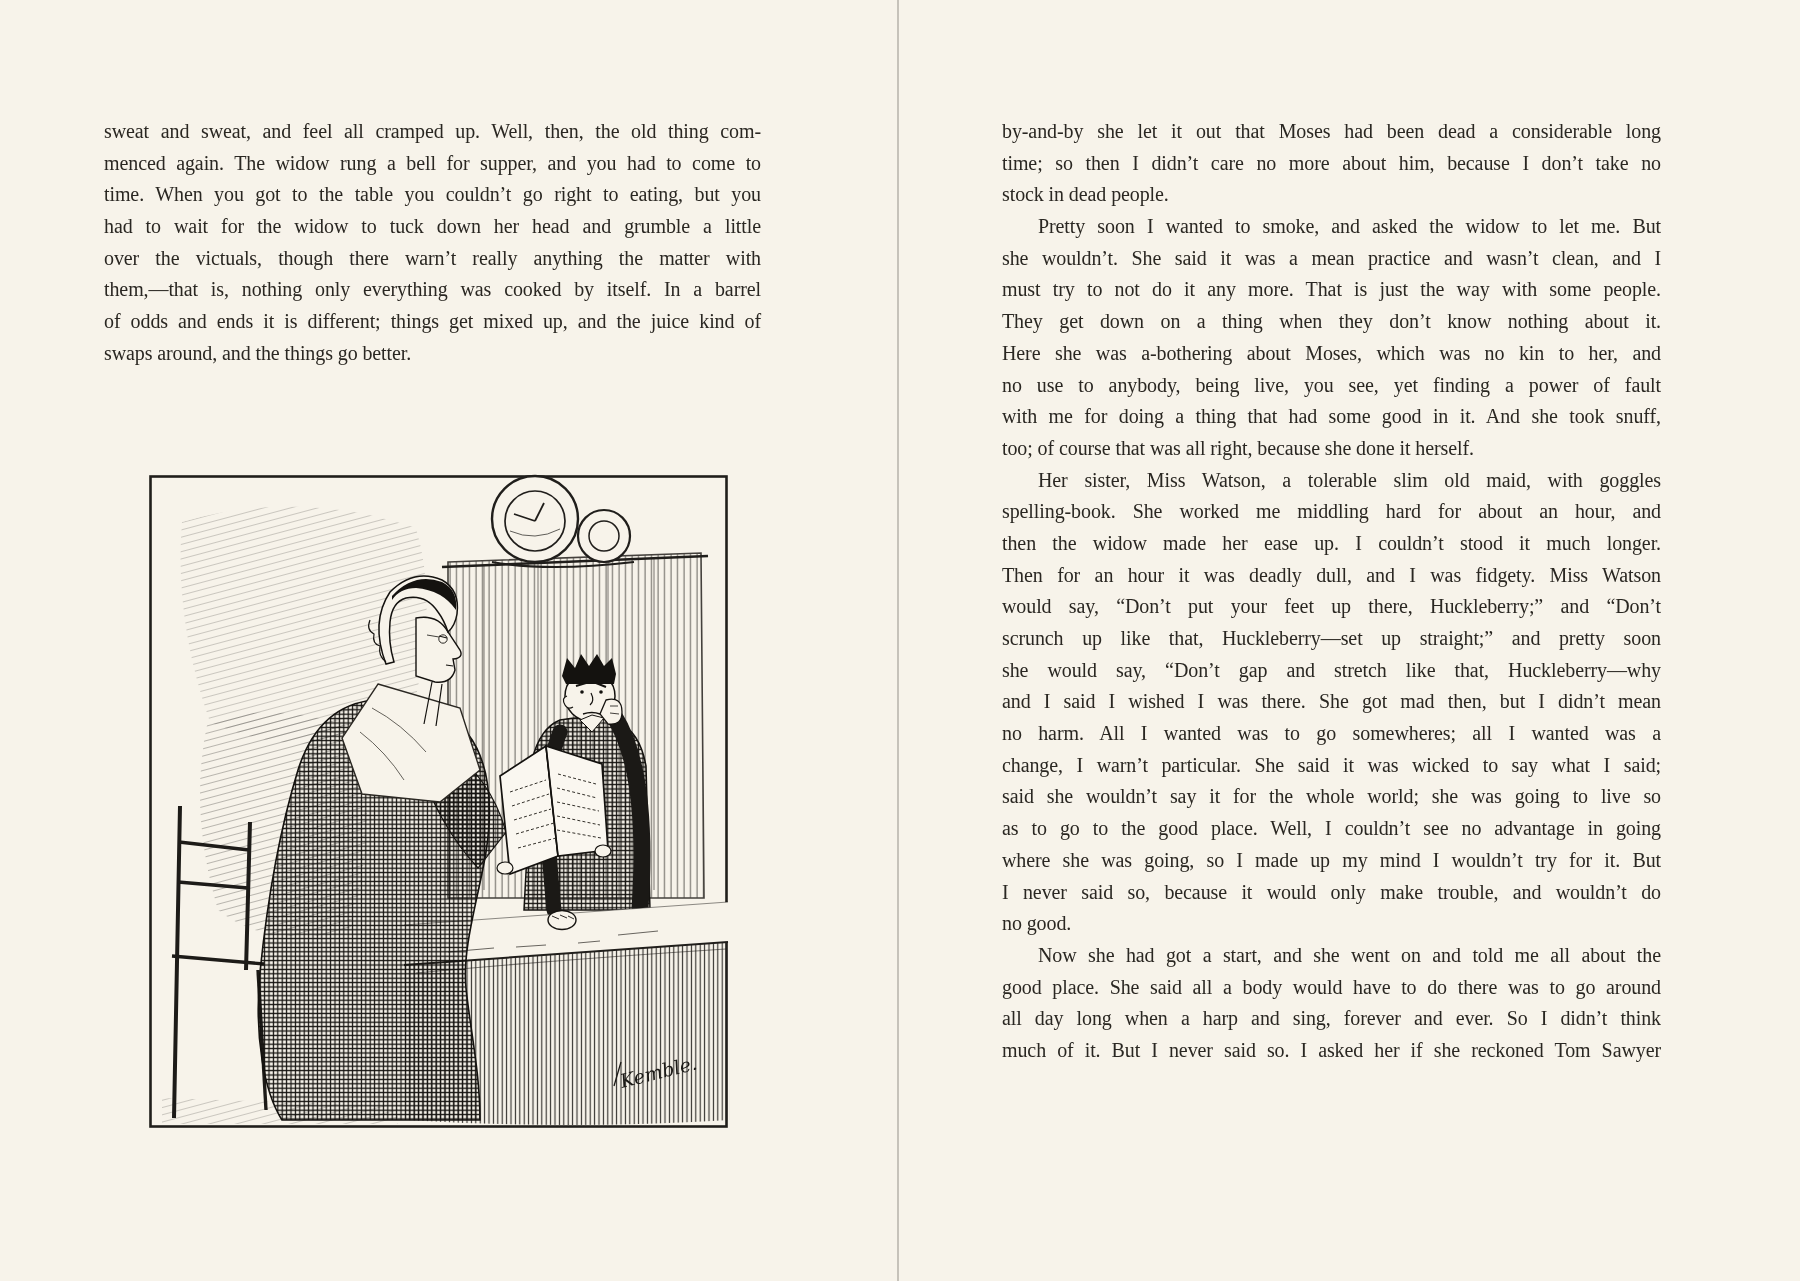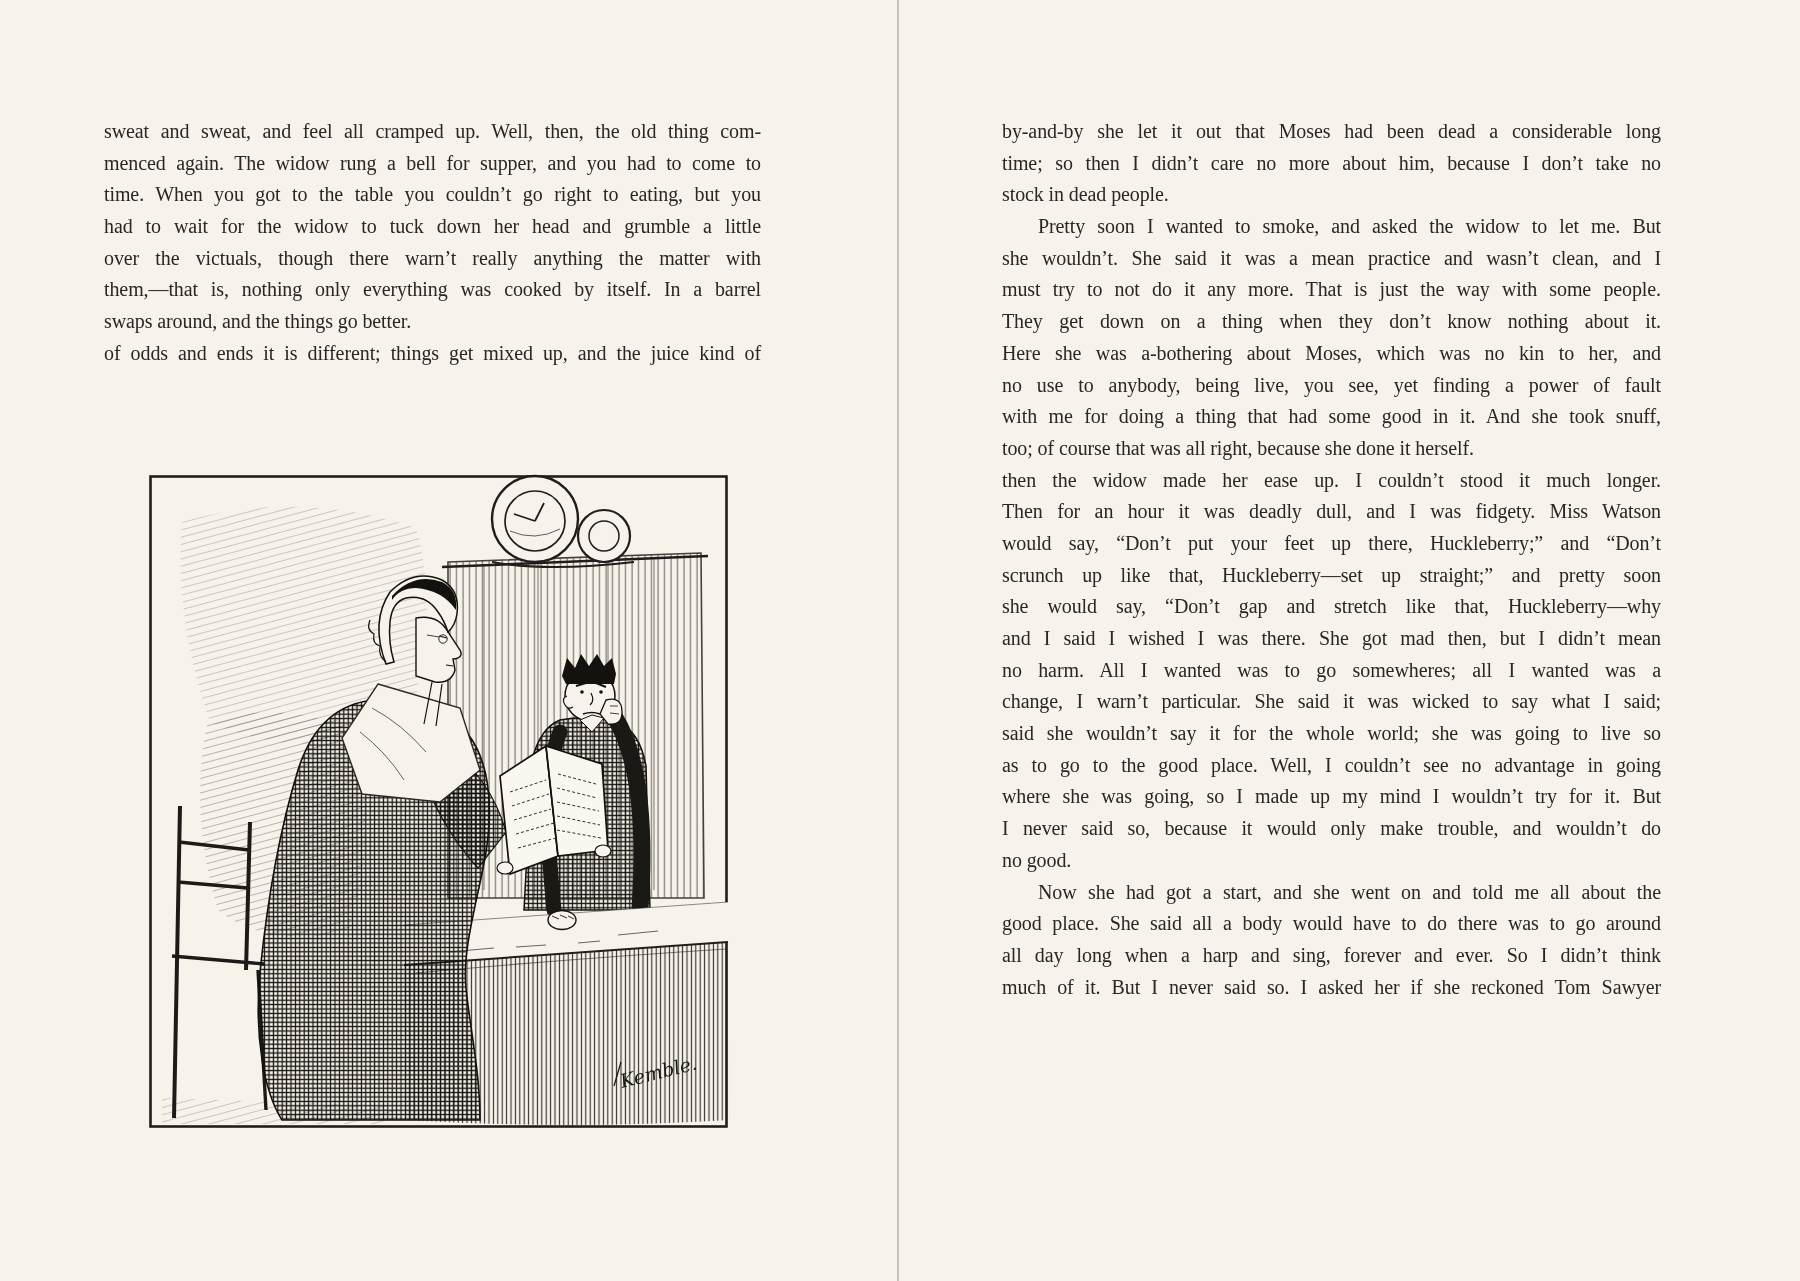--- a/index.html
+++ b/index.html
@@ -40,22 +40,22 @@
   <div class="gutter"></div>
 
   <div>
     <div class="textcol leftcol">
       <div class="line">sweat and sweat, and feel all cramped up. Well, then, the old thing com-</div>
       <div class="line">menced again. The widow rung a bell for supper, and you had to come to</div>
       <div class="line">time. When you got to the table you couldn’t go right to eating, but you</div>
       <div class="line">had to wait for the widow to tuck down her head and grumble a little</div>
       <div class="line">over the victuals, though there warn’t really anything the matter with</div>
       <div class="line">them,—that is, nothing only everything was cooked by itself. In a barrel</div>
+      <div class="line">of odds and ends it is different; things get mixed up, and the juice kind of</div>
       <div class="line end">swaps around, and the things go better.</div>
-      <div class="line">of odds and ends it is different; things get mixed up, and the juice kind of</div>
     </div>
 
     <div class="figure">
       <svg width="584" height="660" viewBox="0 0 584 660" xmlns="http://www.w3.org/2000/svg">
         <defs>
           <pattern id="pv" patternUnits="userSpaceOnUse" width="4.4" height="12">
               <path d="M2.2 0 V12" stroke="#211f1c" stroke-width="1.15"></path>
             </pattern>
           <pattern id="pv2" patternUnits="userSpaceOnUse" width="6.5" height="14">
               <path d="M3 0 V14" stroke="#211f1c" stroke-width="0.85"></path>
@@ -168,20 +168,22 @@
       <div class="line">time; so then I didn’t care no more about him, because I don’t take no</div>
       <div class="line end">stock in dead people.</div>
       <div class="line ind">Pretty soon I wanted to smoke, and asked the widow to let me. But</div>
       <div class="line">she wouldn’t. She said it was a mean practice and wasn’t clean, and I</div>
       <div class="line">must try to not do it any more. That is just the way with some people.</div>
       <div class="line">They get down on a thing when they don’t know nothing about it.</div>
       <div class="line">Here she was a-bothering about Moses, which was no kin to her, and</div>
       <div class="line">no use to anybody, being live, you see, yet finding a power of fault</div>
       <div class="line">with me for doing a thing that had some good in it. And she took snuff,</div>
       <div class="line end">too; of course that was all right, because she done it herself.</div>
+      <div class="line ind">Her sister, Miss Watson, a tolerable slim old maid, with goggles</div>
+      <div class="line">spelling-book. She worked me middling hard for about an hour, and</div>
       <div class="line">then the widow made her ease up. I couldn’t stood it much longer.</div>
       <div class="line">Then for an hour it was deadly dull, and I was fidgety. Miss Watson</div>
       <div class="line">would say, “Don’t put your feet up there, Huckleberry;” and “Don’t</div>
       <div class="line">scrunch up like that, Huckleberry—set up straight;” and pretty soon</div>
       <div class="line">she would say, “Don’t gap and stretch like that, Huckleberry—why</div>
       <div class="line">and I said I wished I was there. She got mad then, but I didn’t mean</div>
       <div class="line">no harm. All I wanted was to go somewheres; all I wanted was a</div>
       <div class="line">change, I warn’t particular. She said it was wicked to say what I said;</div>
       <div class="line">said she wouldn’t say it for the whole world; she was going to live so</div>
       <div class="line">as to go to the good place. Well, I couldn’t see no advantage in going</div>

